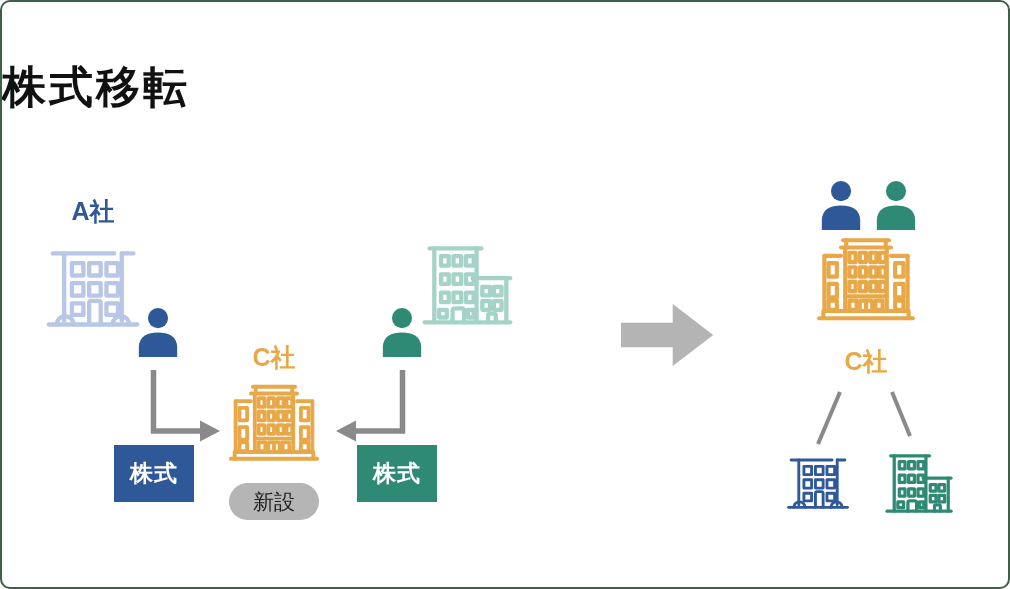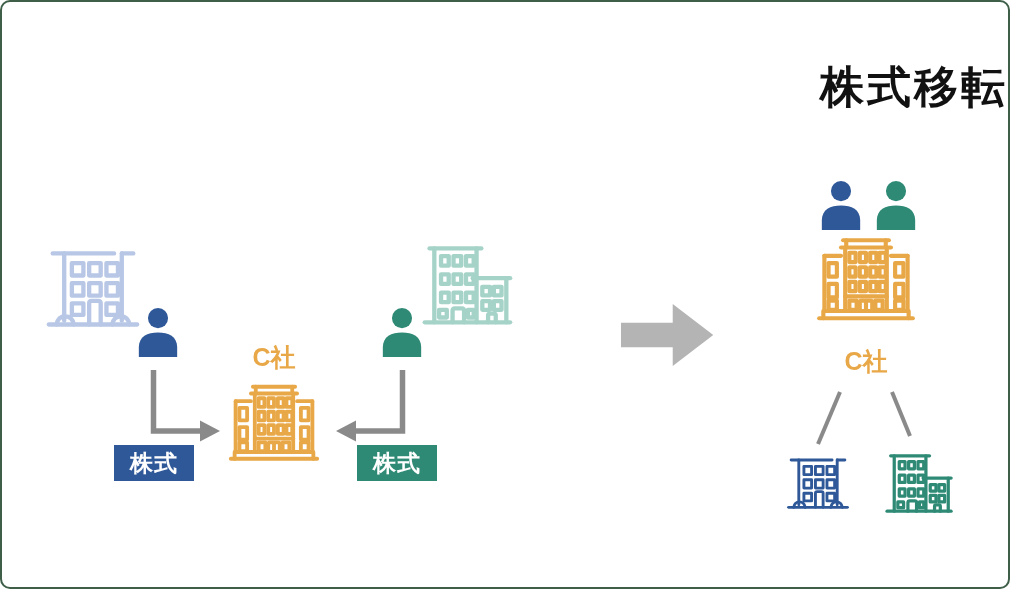--- a/index.html
+++ b/index.html
@@ -3,35 +3,35 @@
 <meta charset="utf-8">
 <style>
   html,body{margin:0;padding:0;background:#fff;}
   .stage{
     position:relative;width:1010px;height:589px;box-sizing:border-box;
     background:#ffffff;border:2px solid var(--border-green,#3f5f49);border-radius:10px;
     overflow:hidden;font-family:"Liberation Sans","DejaVu Sans",sans-serif;
   }
   .abs{position:absolute;}
   .title{
-    left:0;top:56px;width:100%;text-align:right;margin:0;
+    left:0;top:56px;width:100%;text-align:left;margin:0;
     font-size:44px;font-weight:900;letter-spacing:3px;color:var(--title-color,#111);
   }
   .company-label{
     font-size:25px;font-weight:800;text-align:center;line-height:1.1;
   }
   .c-blue{color:var(--blue,#2f5899);}
   .c-teal{color:var(--teal,#2e8a75);}
   .c-orange{color:var(--orange,#e9a848);}
   .c-lblue{color:var(--light-blue,#b8c7e6);}
   .c-lteal{color:var(--light-teal,#a6d3c8);}
   .c-agray{color:var(--arrow-gray,#8a8a8a);}
   .c-bgray{color:var(--big-arrow-gray,#b4b4b4);}
   .share-box{
-    width:80px;height:36px;display:flex;align-items:center;justify-content:center;
+    width:80px;height:57px;display:flex;align-items:center;justify-content:center;
     color:#ffffff;font-size:23px;font-weight:800;letter-spacing:1px;
   }
   .share-box.blue{background:var(--blue,#2f5899);}
   .share-box.teal{background:var(--teal,#2e8a75);}
   .pill{
     width:90px;height:37px;border-radius:19px;display:flex;align-items:center;justify-content:center;
     background:var(--pill-bg,#b5b5b5);color:var(--pill-text,#1f1f1f);font-size:21px;
   }
   svg.icon{display:block;}
   .defs{position:absolute;width:0;height:0;overflow:hidden;}
@@ -132,37 +132,39 @@
     <symbol id="big-arrow" viewBox="0 0 100 70">
       <polygon points="0,22 55,22 55,2 98,35 55,68 55,48 0,48" fill="currentColor"></polygon>
     </symbol>
   </defs>
 </svg>
 
 <div class="stage">
 
   <h1 class="abs title">株式移転</h1>
 
+  <div class="abs company-label c-blue" style="left:42px;top:196px;width:98px;">A社</div>
   <svg class="abs icon c-lblue" style="left:42px;top:238px;" width="98" height="96" viewBox="0 0 100 100">
       <use href="#bldg-a"></use>
     </svg>
   <svg class="abs icon c-blue" style="left:133px;top:304px;" width="46" height="52" viewBox="0 0 48 52">
       <use href="#person"></use>
     </svg>
 
   <svg class="abs c-agray" style="left:146px;top:368px;" width="76" height="74">
     <path d="M5.5 0 V61 H52" fill="none" stroke="currentColor" stroke-width="5.5"></path>
     <polygon points="52,50.5 72,61 52,71.5" fill="currentColor"></polygon>
   </svg>
   <div class="abs share-box blue" style="left:112px;top:443px;">株式</div>
 
   <div class="abs company-label c-orange" style="left:224px;top:342px;width:96px;">C社</div>
   <svg class="abs icon c-orange" style="left:224px;top:376px;" width="96" height="102" viewBox="0 0 100 100">
       <use href="#bldg-c"></use>
     </svg>
+  <div class="abs pill" style="left:227px;top:481px;">新設</div>
 
   <svg class="abs icon c-lteal" style="left:416px;top:228px;" width="96" height="104" viewBox="0 0 100 100">
       <use href="#bldg-b"></use>
     </svg>
   <svg class="abs icon c-teal" style="left:377px;top:304px;" width="46" height="52" viewBox="0 0 48 52">
       <use href="#person"></use>
     </svg>
 
   <svg class="abs c-agray" style="left:330px;top:368px;" width="76" height="74">
     <path d="M70.5 0 V61 H24" fill="none" stroke="currentColor" stroke-width="5.5"></path>

